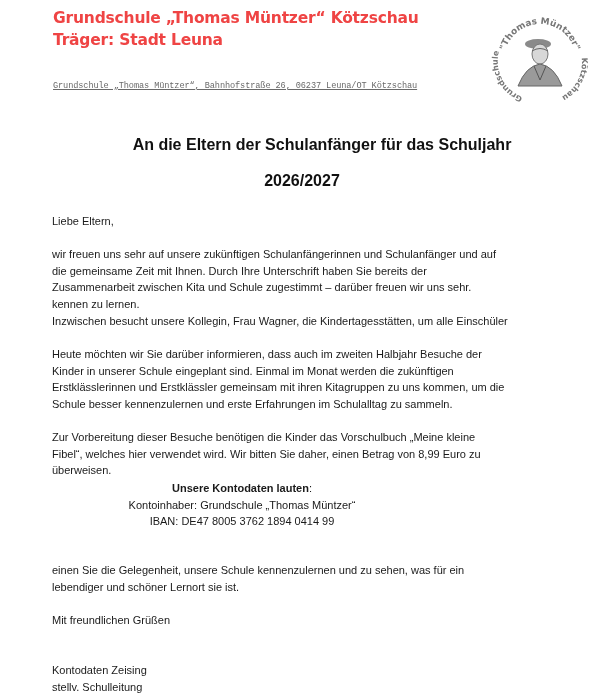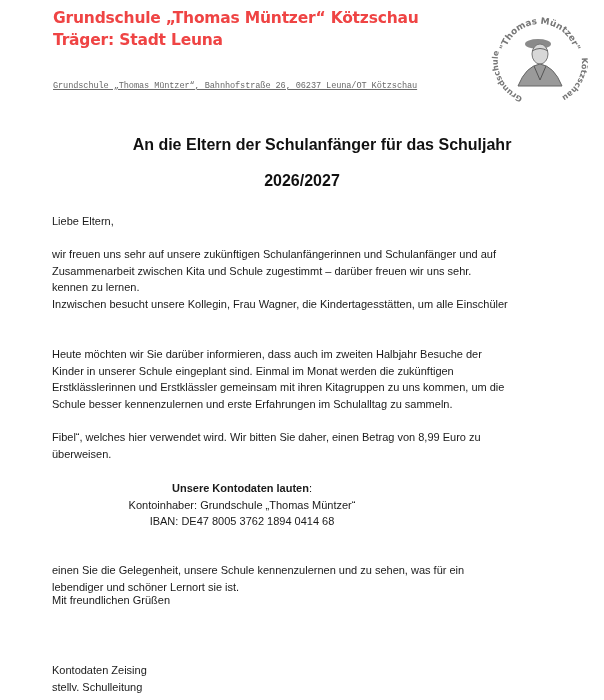--- a/index.html
+++ b/index.html
@@ -66,48 +66,50 @@
 
 <div class="title" style="top:136px;padding-left:20px;">An die Eltern der Schulanfänger für das Schuljahr</div>
 <div class="title" style="top:172px;">2026/2027</div>
 
 <div class="body" style="top:213px;">
   <p>Liebe Eltern,</p>
 </div>
 
 <div class="body" style="top:246px;">
   <p>wir freuen uns sehr auf unsere zukünftigen Schulanfängerinnen und Schulanfänger und auf</p>
+  <p>die gemeinsame Zeit mit Ihnen. Durch Ihre Unterschrift haben Sie bereits der</p>
   <p>Zusammenarbeit zwischen Kita und Schule zugestimmt – darüber freuen wir uns sehr.</p>
   <p>kennen zu lernen.</p>
   <p>Inzwischen besucht unsere Kollegin, Frau Wagner, die Kindertagesstätten, um alle Einschüler</p>
 </div>
 
 <div class="body" style="top:346px;">
   <p>Heute möchten wir Sie darüber informieren, dass auch im zweiten Halbjahr Besuche der</p>
   <p>Kinder in unserer Schule eingeplant sind. Einmal im Monat werden die zukünftigen</p>
   <p>Erstklässlerinnen und Erstklässler gemeinsam mit ihren Kitagruppen zu uns kommen, um die</p>
   <p>Schule besser kennenzulernen und erste Erfahrungen im Schulalltag zu sammeln.</p>
 </div>
 
 <div class="body" style="top:429px;">
+  <p>Zur Vorbereitung dieser Besuche benötigen die Kinder das Vorschulbuch „Meine kleine</p>
   <p>Fibel“, welches hier verwendet wird. Wir bitten Sie daher, einen Betrag von 8,99 Euro zu</p>
   <p>überweisen.</p>
 </div>
 
 <div class="body bank" style="top:480px; left:0; width:484px;">
   <p><span class="hd">Unsere Kontodaten lauten</span><span>:</span></p>
   <p>Kontoinhaber: Grundschule „Thomas Müntzer“</p>
-  <p>IBAN: DE47 8005 3762 1894 0414 68</p>
+  <p>IBAN: DE47 8005 3762 1894 0414 99</p>
 </div>
 
 <div class="body" style="top:562px;">
   <p>einen Sie die Gelegenheit, unsere Schule kennenzulernen und zu sehen, was für ein</p>
   <p>lebendiger und schöner Lernort sie ist.</p>
 </div>
 
-<div class="body" style="top:592px;">
+<div class="body" style="top:612px;">
   <p>Mit freundlichen Grüßen</p>
 </div>
 
 <div class="body" style="top:662px;">
   <p>Kontodaten Zeising</p>
   <p>stellv. Schulleitung</p>
 </div>
 
 </body></html>

